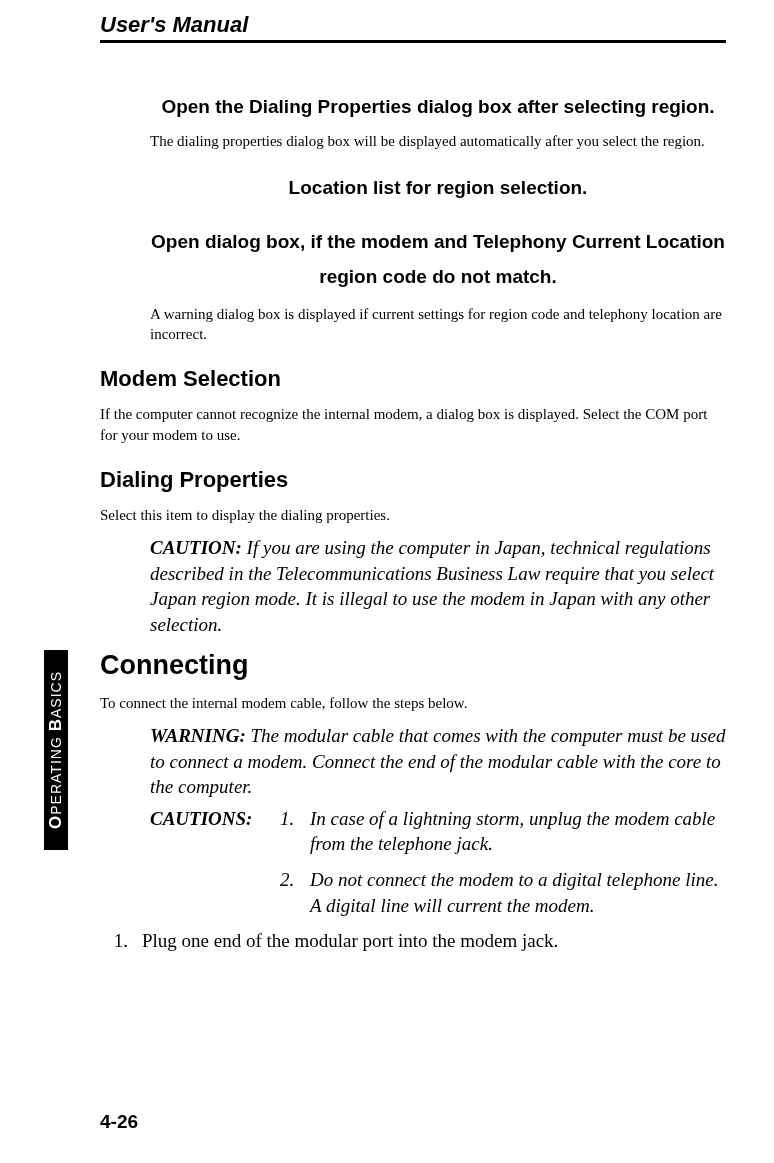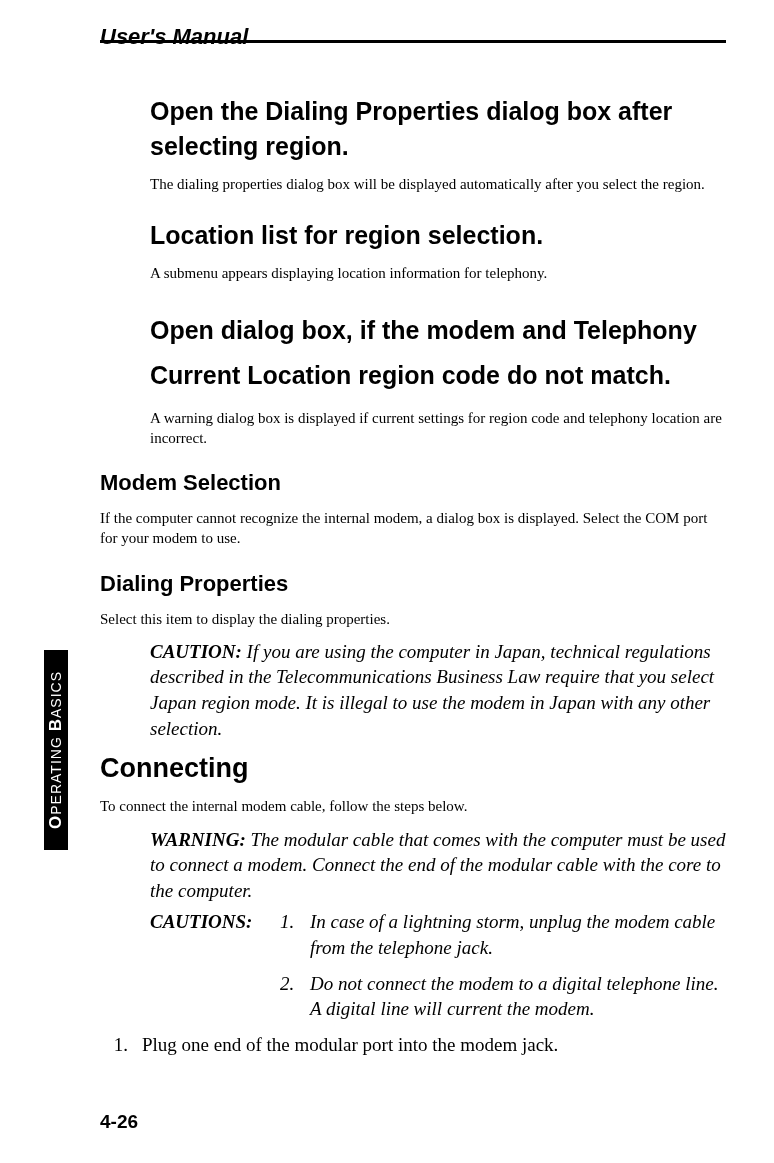--- a/index.html
+++ b/index.html
@@ -6,21 +6,20 @@
   html, body { width: 774px; height: 1163px; background: #fff; font-family: "Times New Roman", Times, serif; color: #000; }
   .page { position: relative; width: 774px; height: 1163px; }
   .header-title {
     position: absolute;
     top: 12px;
     left: 100px;
     font-family: Arial, Helvetica, sans-serif;
     font-weight: bold;
     font-style: italic;
     font-size: 22px;
-    margin-top: 12px;
   }
   .header-rule {
     position: absolute;
     top: 40px;
     left: 100px;
     width: 626px;
     height: 3px;
     background: #000;
   }
   .content {
@@ -31,24 +30,25 @@
   }
   .content-indent {
     margin-left: 50px;
     width: 576px;
   }
   .bold-sans {
     font-family: Arial, Helvetica, sans-serif;
     font-weight: bold;
   }
   .h-sub {
-    font-size: 25px;
+    font-size: 19px;
     line-height: 1.4;
     margin-top: 14px;
     margin-bottom: 10px;
+    text-align: center;
   }
   .body-serif {
     font-family: "Times New Roman", Times, serif;
     font-size: 15px;
     line-height: 1.35;
     margin-bottom: 10px;
   }
   .h2-sans {
     font-size: 22px;
     margin-top: 22px;
@@ -151,21 +151,20 @@
     </div>
   </div>
 
   <div class="content">
 
     <div class="content-indent">
       <div class="bold-sans h-sub">Open the Dialing Properties dialog box after selecting region.</div>
       <div class="body-serif">The dialing properties dialog box will be displayed automatically after you select the region.</div>
 
       <div class="bold-sans h-sub gap-top">Location list for region selection.</div>
-      <div class="body-serif">A submenu appears displaying location information for telephony.</div>
 
       <div class="bold-sans h-sub gap-top" style="line-height:1.8;">Open dialog box, if the modem and Telephony Current Location region code do not match.</div>
       <div class="body-serif">A warning dialog box is displayed if current settings for region code and telephony location are incorrect.</div>
     </div>
 
     <div class="bold-sans h2-sans">Modem Selection</div>
     <div class="body-serif">If the computer cannot recognize the internal modem, a dialog box is displayed. Select the COM port for your modem to use.</div>
 
     <div class="bold-sans h2-sans">Dialing Properties</div>
     <div class="body-serif">Select this item to display the dialing properties.</div>

